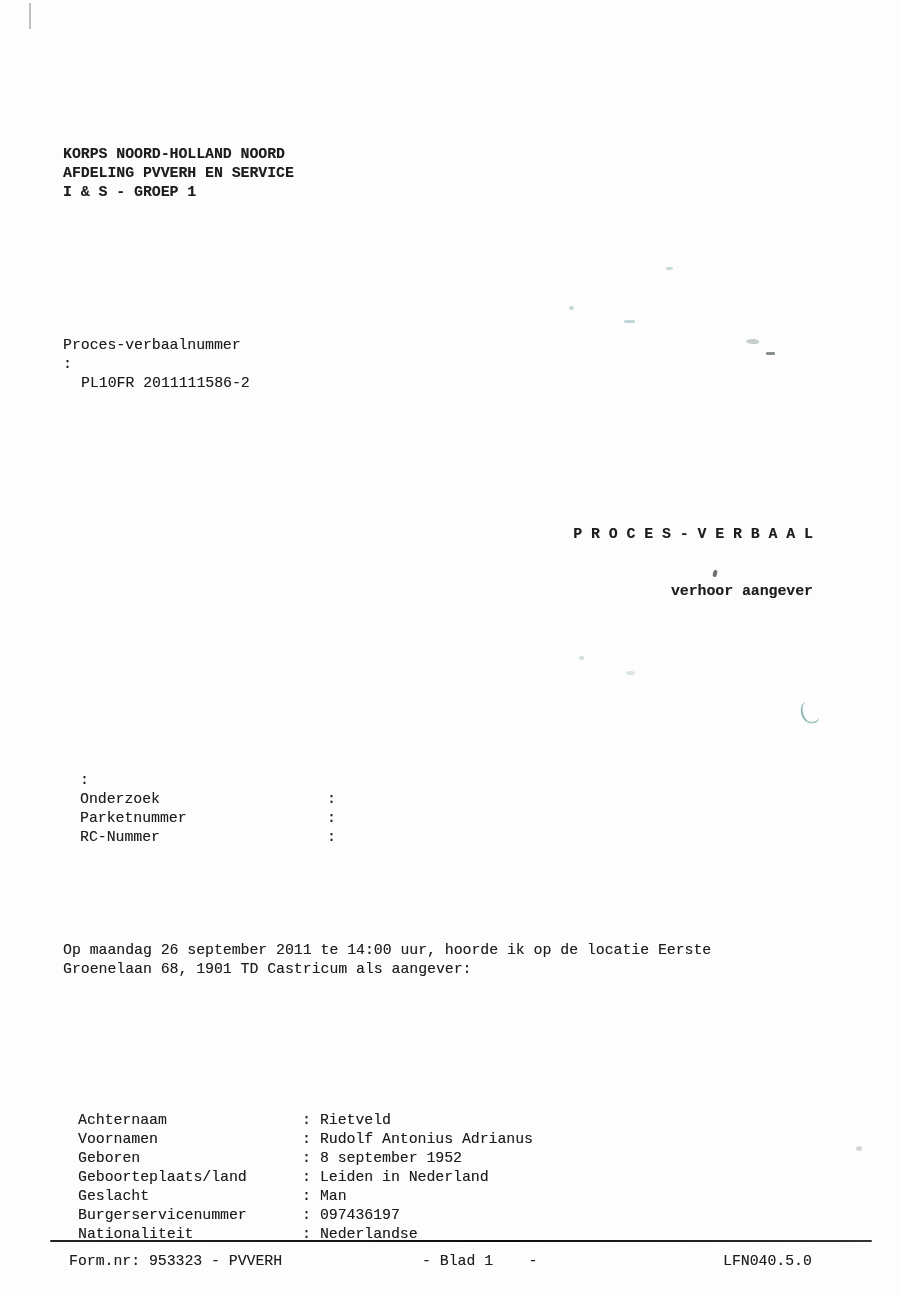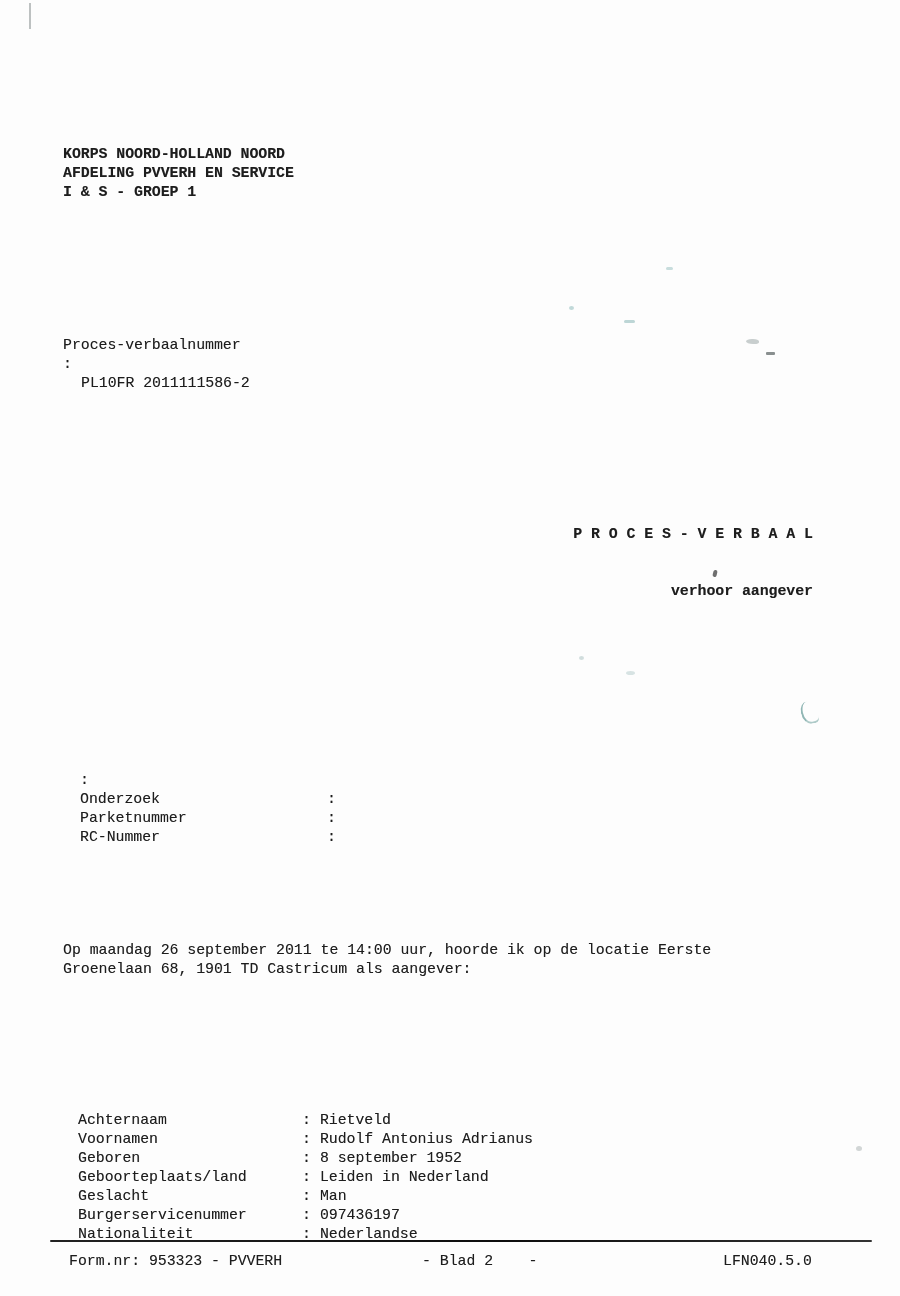--- a/index.html
+++ b/index.html
@@ -167,21 +167,21 @@
       <span class="f-colon">:</span>
       <span class="f-value">Nederlandse</span>
     </div></div>
 
   
 
 </div>
 
 <div class="footer-rule"></div>
 <div class="footer-text ft-form">Form.nr: 953323 - PVVERH</div>
-<div class="footer-text ft-page">- Blad 2    -</div>
+<div class="footer-text ft-page">- Blad 1    -</div>
 <div class="footer-text ft-code">LFN040.5.0</div>
 
 <div class="artifact a-vline"></div>
 <div class="artifact a-s1"></div>
 <div class="artifact a-s2"></div>
 <div class="artifact a-s3"></div>
 <div class="artifact a-s4"></div>
 <div class="artifact a-s5"></div>
 <div class="artifact a-s6"></div>
 <div class="artifact a-s7"></div>

